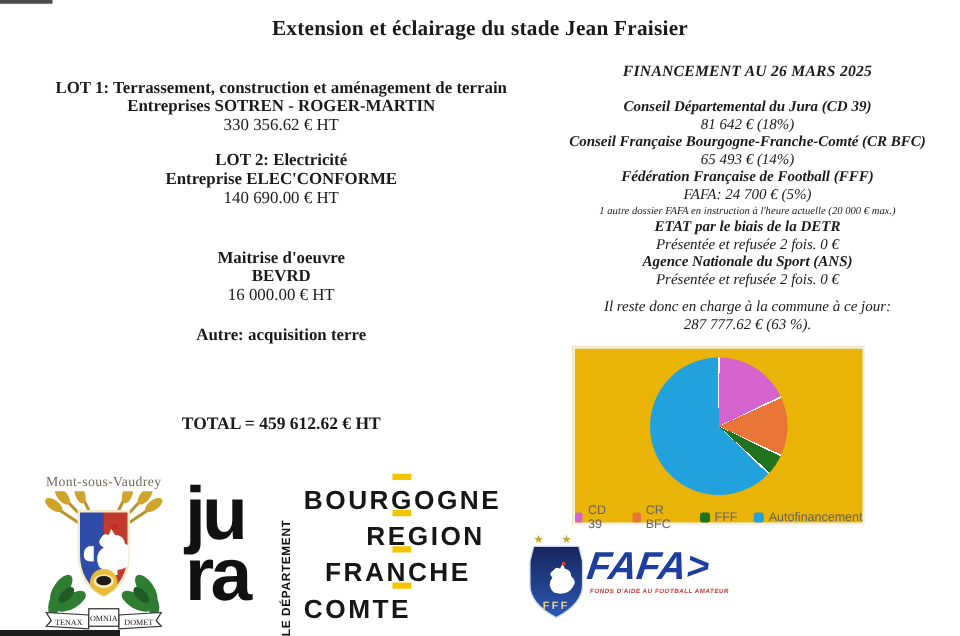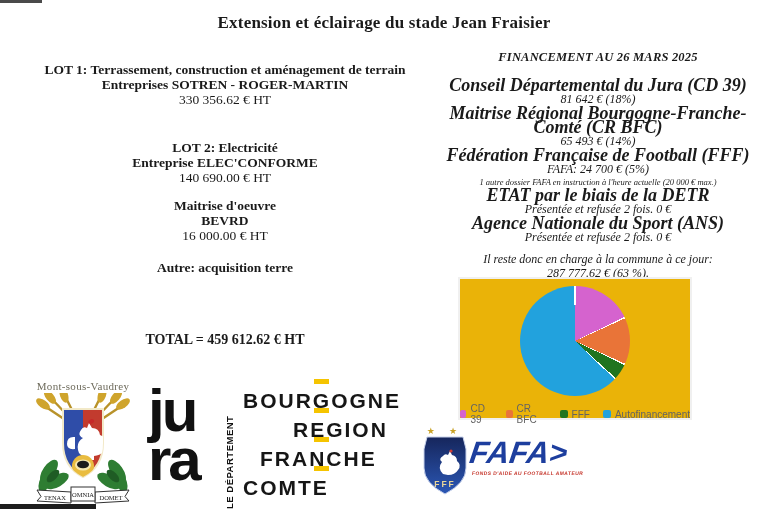--- a/index.html
+++ b/index.html
@@ -17,21 +17,21 @@
   .title{position:absolute;left:0;top:13px;width:768px;text-align:center;
          font-size:17px;font-weight:bold;letter-spacing:.2px;}
   
   .leftcol{position:absolute;left:8px;width:434px;text-align:center;}
   .l-bold{font-size:13.5px;font-weight:bold;line-height:15px;}
   .l-reg{font-size:13.5px;line-height:15px;}
   .total-line{font-size:14px;font-weight:bold;}
   
   .rightcol{position:absolute;left:432px;top:50px;width:332px;text-align:center;font-style:italic;}
   .fin-heading{font-size:12.5px;font-weight:bold;margin-bottom:13px;letter-spacing:.2px;}
-  .fin-name{font-size:18px;font-weight:bold;line-height:14px;}
+  .fin-name{font-size:12px;font-weight:bold;line-height:14px;}
   .fin-amount{font-size:12px;line-height:14px;}
   .fin-note{font-size:8.5px;line-height:12px;color:#222;}
   .remainder{margin-top:8px;font-size:12px;line-height:14px;}
   
   .chart-box{position:absolute;left:458px;top:277px;width:234px;height:143px;
              background:#eab308;border:2px solid #f0f0f0;box-sizing:border-box;}
   .pie{width:110px;height:110px;border-radius:50%;margin:7px auto 0 auto;}
   .legend{display:flex;justify-content:center;gap:13px;margin-top:7px;
           font-family:"Liberation Sans", sans-serif;font-size:10px;color:#636363;}
   .legend-item{display:flex;align-items:center;gap:4px;}
@@ -78,21 +78,21 @@
   <div class="artifact-bottom"></div>
 
   <div class="title">Extension et éclairage du stade Jean Fraisier</div>
 
   <div class="leftcol" style="top:62px">
     <div class="l-bold">LOT 1: Terrassement, construction et aménagement de terrain</div>
     <div class="l-bold">Entreprises SOTREN - ROGER-MARTIN</div>
     <div class="l-reg">330 356.62 € HT</div>
   </div>
 
-  <div class="leftcol" style="top:140px">
+  <div class="leftcol" style="top:120px">
     <div class="l-bold">LOT 2: Electricité</div>
     <div class="l-bold">Entreprise ELEC'CONFORME</div>
     <div class="l-reg">140 690.00 € HT</div>
   </div>
 
   <div class="leftcol" style="top:198px">
     <div class="l-bold">Maitrise d'oeuvre</div>
     <div class="l-bold">BEVRD</div>
     <div class="l-reg">16 000.00 € HT</div>
   </div>
@@ -106,21 +106,21 @@
   </div>
 
   <div class="rightcol">
     <div class="fin-heading">FINANCEMENT AU 26 MARS 2025</div>
 
     <div>
       <div class="fin-name">Conseil Départemental du Jura (CD 39)</div>
       <div class="fin-amount">81 642 € (18%)</div>
     </div>
     <div>
-      <div class="fin-name">Maitrise Régional Bourgogne-Franche-Comté (CR BFC)</div>
+      <div class="fin-name">Conseil Française Bourgogne-Franche-Comté (CR BFC)</div>
       <div class="fin-amount">65 493 € (14%)</div>
     </div>
     <div>
       <div class="fin-name">Fédération Française de Football (FFF)</div>
       <div class="fin-amount">FAFA: 24 700 € (5%)</div>
       <div class="fin-note">1 autre dossier FAFA en instruction à l'heure actuelle (20 000 € max.)</div>
     </div>
     <div>
       <div class="fin-name">ETAT par le biais de la DETR</div>
       <div class="fin-amount">Présentée et refusée 2 fois. 0 €</div>

